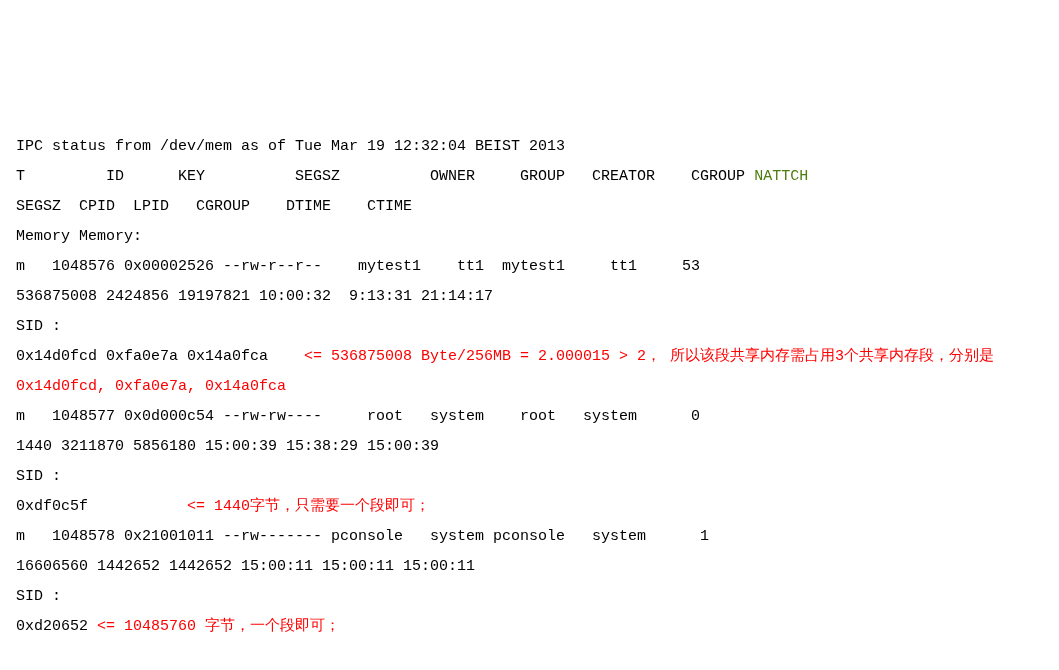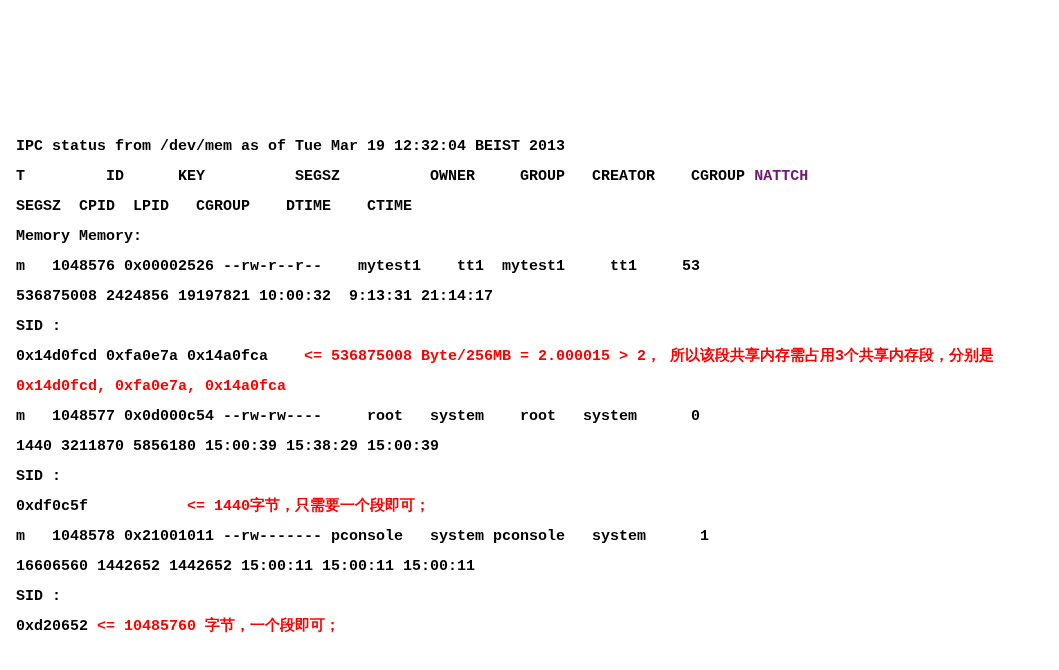--- a/index.html
+++ b/index.html
@@ -5,24 +5,24 @@
     body {
       font-family: "Courier New", monospace;
       font-size: 15px;
       line-height: 2.0;
       color: #000;
       padding: 12px 16px;
       margin: 0;
       background: #fff;
       white-space: pre-wrap;
     }
-    .blue { color: #701a75; }
+    .blue { color: #4d7c0f; }
     .red { color: #ff0000; }
-    .bold { font-weight: bold; }
-    span { white-space: pre-wrap; font-weight: bold; }
+    .bold { font-weight: normal; }
+    span { white-space: pre-wrap; }
   </style>
 </head>
 <body>
 
 
 
 <div><span>IPC status from /dev/mem as of Tue Mar 19 12:32:04 BEIST 2013</span>
 <span>T         ID      KEY          SEGSZ          OWNER     GROUP   CREATOR    CGROUP </span><span class="blue">NATTCH</span>
 <span>SEGSZ  CPID  LPID   CGROUP    DTIME    CTIME</span>
 <span>Memory Memory:</span>

